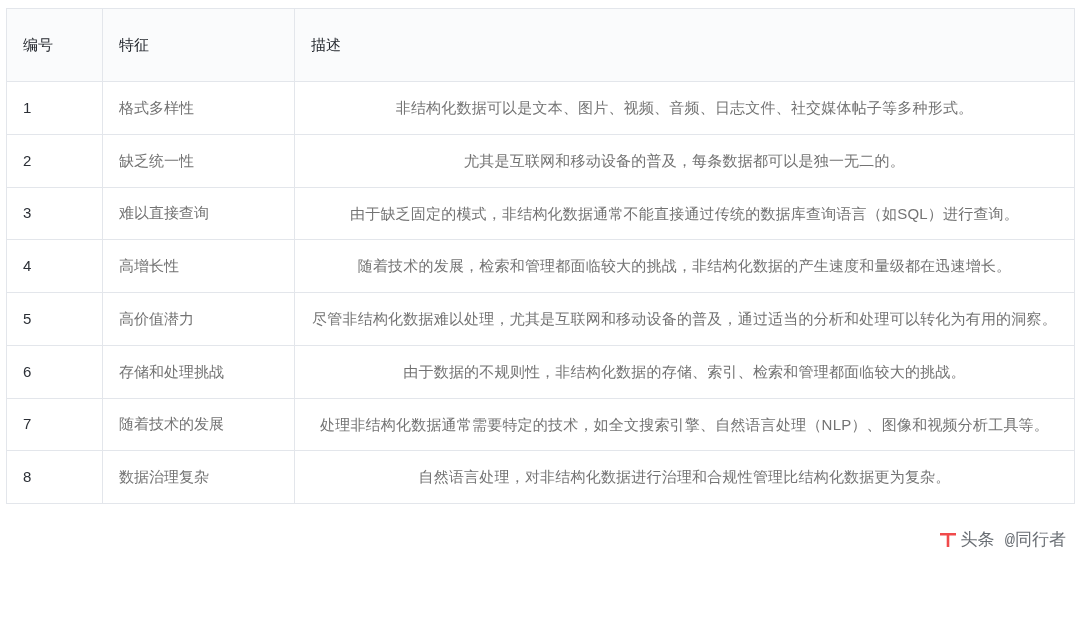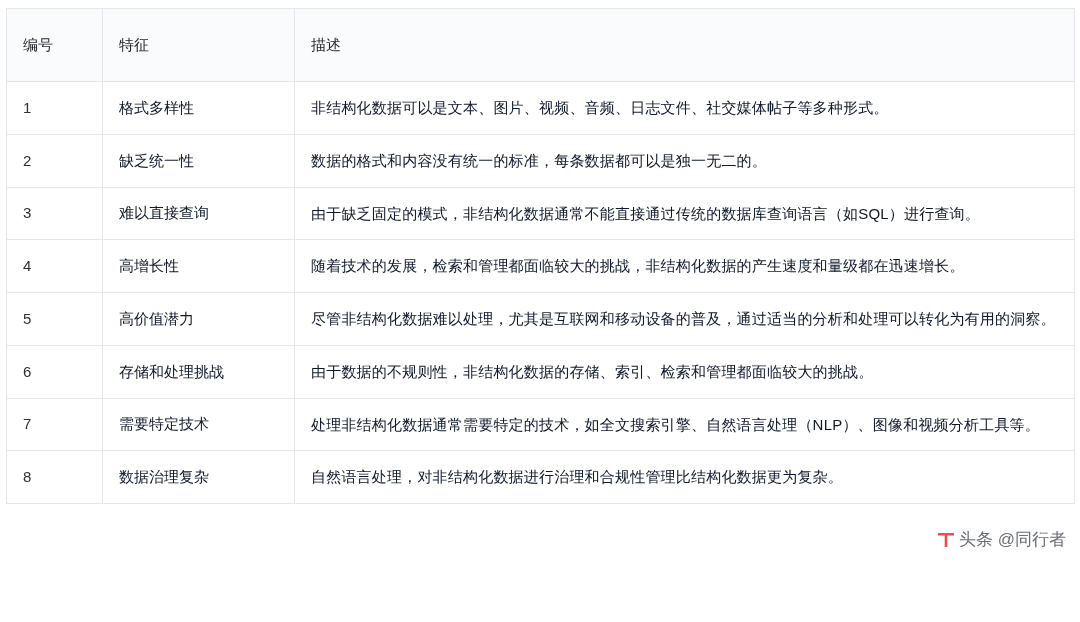--- a/index.html
+++ b/index.html
@@ -44,39 +44,41 @@
   table.data-table thead th {
     background: #fafbfc;
     color: #1f2329;
     height: 56px;
     padding-top: 8px;
     padding-bottom: 8px;
     font-size: 15px;
   }
   table.data-table tbody td {
     background: #ffffff;
-    color: #0f172a;
+    color: #737373;
   }
   table.data-table tbody td.cell-id {
     color: #2b2f36;
   }
   table.data-table tbody td.cell-desc {
     line-height: 1.85;
     letter-spacing: 0.2px;
+    text-align: center;
   }
   .watermark {
     position: absolute;
     right: 14px;
     bottom: 8px;
     display: flex;
     align-items: flex-start;
     gap: 2px;
     font-size: 17px;
     color: #6b7177;
     opacity: 0.95;
+    font-family: Liberation Mono, monospace;
   }
   .watermark .wm-logo {
     width: 22px;
     height: 22px;
     position: relative;
     display: inline-block;
   }
   .watermark .wm-text {
     font-size: 17px;
     color: #62676d;
@@ -102,21 +104,21 @@
     </thead>
     <tbody>
       <tr>
         <td class="cell-id">1</td>
         <td class="cell-feature">格式多样性</td>
         <td class="cell-desc">非结构化数据可以是文本、图片、视频、音频、日志文件、社交媒体帖子等多种形式。</td>
       </tr>
       <tr>
         <td class="cell-id">2</td>
         <td class="cell-feature">缺乏统一性</td>
-        <td class="cell-desc">数据的格式和内容没有统一的标准，每条数据都可以是独一无二的。</td>
+        <td class="cell-desc">尤其是互联网和移动设备的普及，每条数据都可以是独一无二的。</td>
       </tr>
       <tr>
         <td class="cell-id">3</td>
         <td class="cell-feature">难以直接查询</td>
         <td class="cell-desc">由于缺乏固定的模式，非结构化数据通常不能直接通过传统的数据库查询语言（如SQL）进行查询。</td>
       </tr>
       <tr>
         <td class="cell-id">4</td>
         <td class="cell-feature">高增长性</td>
         <td class="cell-desc">随着技术的发展，检索和管理都面临较大的挑战，非结构化数据的产生速度和量级都在迅速增长。</td>
@@ -126,21 +128,21 @@
         <td class="cell-feature">高价值潜力</td>
         <td class="cell-desc">尽管非结构化数据难以处理，尤其是互联网和移动设备的普及，通过适当的分析和处理可以转化为有用的洞察。</td>
       </tr>
       <tr>
         <td class="cell-id">6</td>
         <td class="cell-feature">存储和处理挑战</td>
         <td class="cell-desc">由于数据的不规则性，非结构化数据的存储、索引、检索和管理都面临较大的挑战。</td>
       </tr>
       <tr>
         <td class="cell-id">7</td>
-        <td class="cell-feature">需要特定技术</td>
+        <td class="cell-feature">随着技术的发展</td>
         <td class="cell-desc">处理非结构化数据通常需要特定的技术，如全文搜索引擎、自然语言处理（NLP）、图像和视频分析工具等。</td>
       </tr>
       <tr>
         <td class="cell-id">8</td>
         <td class="cell-feature">数据治理复杂</td>
         <td class="cell-desc">自然语言处理，对非结构化数据进行治理和合规性管理比结构化数据更为复杂。</td>
       </tr>
     </tbody>
   </table>
 

